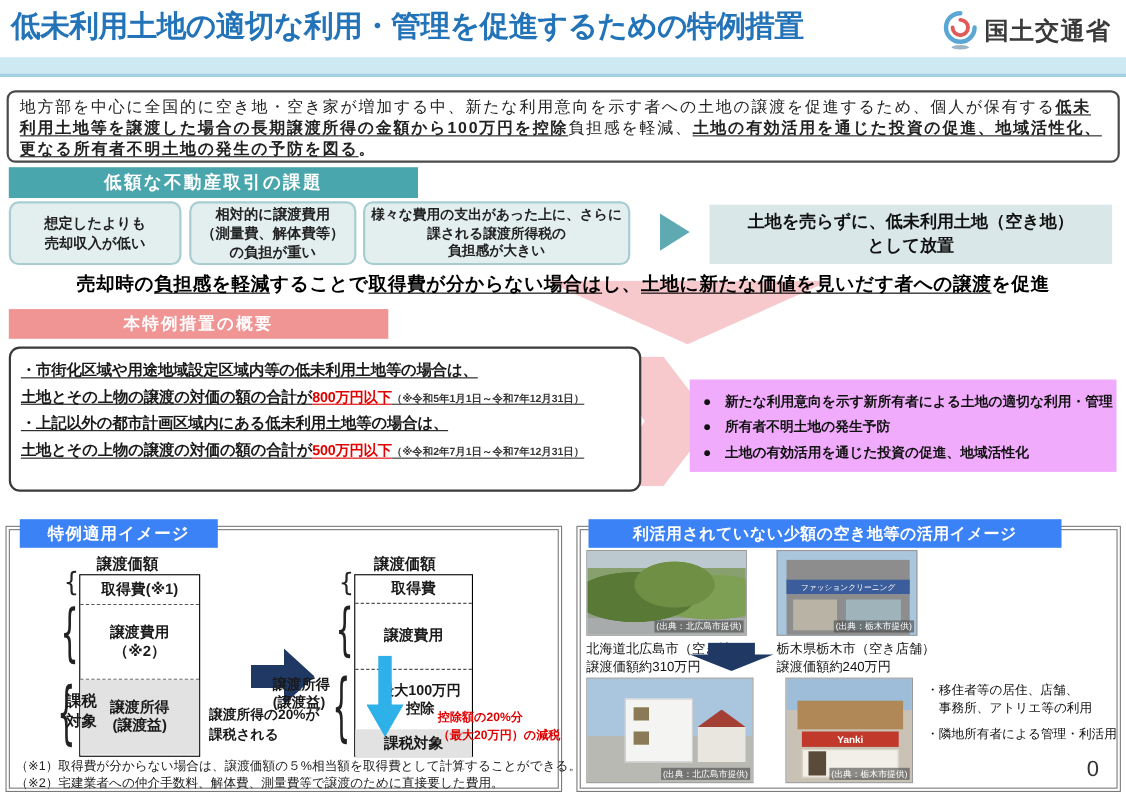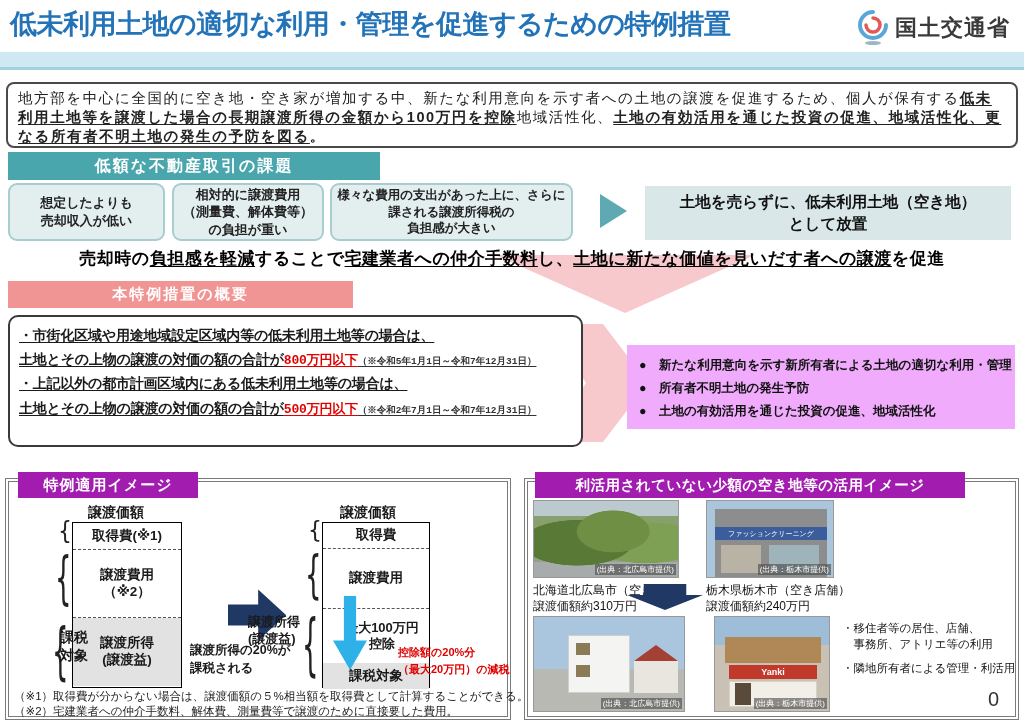--- a/index.html
+++ b/index.html
@@ -27,32 +27,32 @@
   .result-box { left:645px; top:186px; width:366px; height:54px; background:#d9e7e9; display:flex; align-items:center; justify-content:center; text-align:center; font-weight:bold; font-size:15.5px; line-height:1.4; color:#111; }
 
   
   .incentive { left:0; top:247px; width:1024px; text-align:center; font-size:17px; font-weight:bold; color:#000; letter-spacing:0.5px; z-index:2; }
 
   
   .pink-down { left:495px; top:255px; width:260px; height:58px; background:#f7c9cd; clip-path:polygon(0 0,100% 0,50% 100%); z-index:0; }
   .sec-pink { left:8px; top:281px; width:345px; height:27px; background:#f19494; color:#fff; font-size:15px; font-weight:bold; display:flex; align-items:center; justify-content:center; letter-spacing:2px; z-index:2;text-align:center; }
   .pink-chevron { left:548px; top:324px; width:100px; height:118px; background:#f7c9cd; clip-path:polygon(0 0,55% 0,100% 50%,55% 100%,0 100%,38% 50%); z-index:0; }
   .ov-box { left:8px; top:315px; width:575px; height:132px; background:#fff; border:2px solid #3a3a3a; border-radius:10px; padding:7px 9px; z-index:1; }
-  .ov-line { font-size:14px; font-weight:bold; line-height:1.72; letter-spacing:-0.2px; white-space:nowrap;font-family:Liberation Mono, monospace; }
+  .ov-line { font-size:14px; font-weight:bold; line-height:1.72; letter-spacing:-0.2px; white-space:nowrap; }
   .ov-big { font-size:13px; }
   .ov-note { font-size:9.5px; font-weight:bold; color:#333; letter-spacing:0; }
   .ov-normal { font-weight:normal; }
   .pink-box { left:627px; top:345px; width:388px; height:84px; background:#f0abfc; padding:9px 12px; z-index:1; }
   .pink-box div { font-size:12.5px; font-weight:bold; line-height:1.85; color:#111; white-space:nowrap; }
 
   
   .panel { border:1px solid #7a7a7a; outline:1px solid #7a7a7a; outline-offset:2px; background:#fff; }
   .panel-l { left:8px; top:481px; width:500px; height:236px; }
   .panel-r { left:527px; top:481px; width:489px; height:236px; }
-  .sec-navy { background:#a21caf; color:#fff; font-weight:bold; display:flex; align-items:center; justify-content:center; z-index:3; }
+  .sec-navy { background:#3b82f6; color:#fff; font-weight:bold; display:flex; align-items:center; justify-content:center; z-index:3; }
   .hdr-l { left:18px; top:472px; width:180px; height:26px; font-size:15px; letter-spacing:1px; }
   .hdr-r { left:535px; top:472px; width:430px; height:26px; font-size:14.5px; letter-spacing:0.5px; }
 
   
   .dg-label { font-size:14px; font-weight:bold;padding-left:40px; }
   .stack { border:1.5px solid #000; background:#fff; }
   .seg { display:flex; align-items:center; justify-content:center; text-align:center; font-size:13.5px; font-weight:bold; line-height:1.25; }
   .dashed { border-bottom:1.5px dashed #555; }
   .gray { background:#e2e2e2; }
   .brace { position:absolute; font-weight:normal; color:#222; font-family:"DejaVu Sans",sans-serif; }
@@ -83,38 +83,38 @@
       <path d="M16 2 a13 13 0 1 0 13 13" fill="none" stroke="#5aa7d6" stroke-width="4" stroke-linecap="round"></path>
       <path d="M16 8 a7 7 0 1 1 -7 7" fill="none" stroke="#e05a5a" stroke-width="3.5" stroke-linecap="round"></path>
       <ellipse cx="16" cy="33" rx="8" ry="2" fill="#9db6c6"></ellipse>
     </svg>
   </span>
   <span class="ministry">国土交通省</span>
 </div>
 <div class="abs blue-bar"></div>
 
 <div class="abs intro-box">
-  <span>地方部を中心に全国的に空き地・空き家が増加する中、新たな利用意向を示す者への土地の譲渡を促進するため、個人が保有する</span><span class="b u">低未利用土地等を譲渡した場合の長期譲渡所得の金額から100万円を控除</span><span>地域活性化、</span><span class="b u">土地の有効活用を通じた投資の促進、地域活性化、更なる所有者不明土地の発生の予防を図る</span><span class="b">。</span>
+  <span>地方部を中心に全国的に空き地・空き家が増加する中、新たな利用意向を示す者への土地の譲渡を促進するため、個人が保有する</span><span class="b u">低未利用土地等を譲渡した場合の長期譲渡所得の金額から100万円を控除</span><span>負担感を軽減、</span><span class="b u">土地の有効活用を通じた投資の促進、地域活性化、更なる所有者不明土地の発生の予防を図る</span><span class="b">。</span>
 </div>
 
 <div class="abs sec-teal">低額な不動産取引の課題</div>
 <div class="abs chal-box multiline" style="left:8px;width:157px;">想定したよりも
 売却収入が低い</div>
 <div class="abs chal-box multiline" style="left:172px;width:152px;">相対的に譲渡費用
 （測量費、解体費等）
 の負担が重い</div>
 <div class="abs chal-box multiline" style="left:330px;width:243px;font-size:12.5px;">様々な費用の支出があった上に、さらに
 課される譲渡所得税の
 負担感が大きい</div>
 <div class="abs tri-right"></div>
 <div class="abs result-box multiline">土地を売らずに、低未利用土地（空き地）
 として放置</div>
 
 <div class="abs incentive">
-  <span>売却時の</span><span class="u">負担感を軽減</span><span>することで</span><span class="u">宅建業者への仲介手数料</span><span>し、</span><span class="u">土地に新たな価値を見いだす者への譲渡</span><span>を促進</span>
+  <span>売却時の</span><span class="u">負担感を軽減</span><span>することで</span><span class="u">取得費が分からない場合は</span><span>し、</span><span class="u">土地に新たな価値を見いだす者への譲渡</span><span>を促進</span>
 </div>
 
 <div class="abs pink-down"></div>
 <div class="abs sec-pink">本特例措置の概要</div>
 <div class="abs pink-chevron"></div>
 
 <div class="abs ov-box">
   <div class="ov-line u">・市街化区域や用途地域設定区域内等の低未利用土地等の場合は、</div>
   <div class="ov-line"><span class="u">土地とその上物の譲渡の対価の額の合計が</span><span class="red u ov-big">800万円以下</span><span class="ov-note u">（※令和5年1月1日～令和7年12月31日）</span></div>
   <div class="ov-line u">・上記以外の都市計画区域内にある低未利用土地等の場合は、</div>

